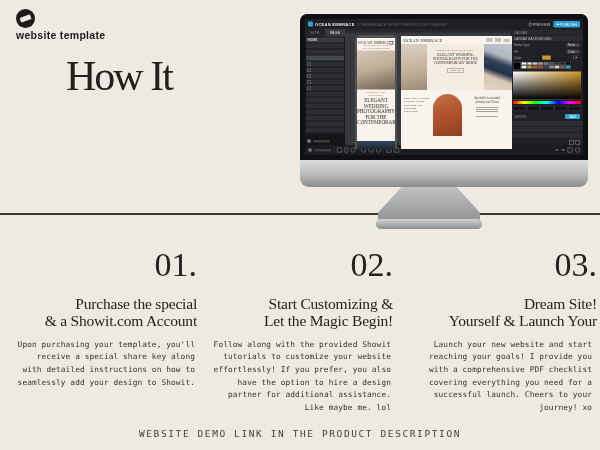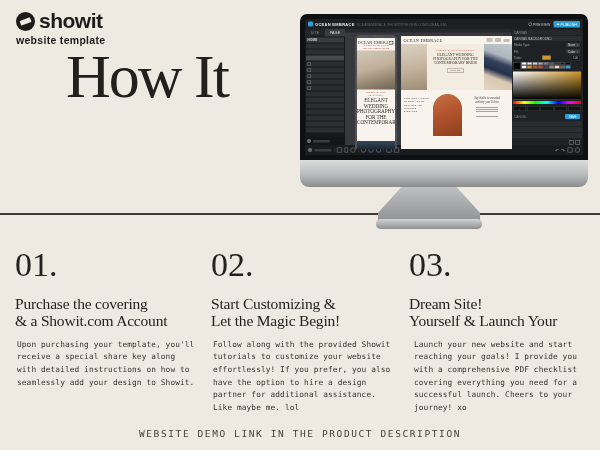--- a/index.html
+++ b/index.html
@@ -10,21 +10,21 @@
   .logo{position:absolute;left:16px;top:9px;}
   .logo-row{display:flex;align-items:center;gap:4px;}
   .logo-mark{width:19px;height:19px;border-radius:50%;background:#1c1b19;position:relative;}
   .logo-mark::after{content:"";position:absolute;left:4px;top:7px;width:11px;height:4.5px;
         background:#efeae1;transform:rotate(-20deg);border-radius:1px;}
   .logo-brand{font-size:21px;font-weight:bold;letter-spacing:-0.5px;color:#1c1b19;}
   .logo-tag{font-size:10.5px;font-weight:bold;letter-spacing:0.3px;color:#1c1b19;margin-top:1px;}
 
   
   .title{position:absolute;left:36px;top:50px;font-family:"Liberation Serif",serif;
-         font-size:62px;line-height:53px;letter-spacing:-2px;color:#21201c;}
+         font-size:42px;line-height:53px;letter-spacing:-2px;color:#21201c;}
   .title .l1{display:block;padding-left:30px;}
   .title .l2{display:block;}
 
   
   .divider{position:absolute;left:0;top:213px;width:600px;height:2px;background:#3c3b37;z-index:1;}
 
   
   .monitor{position:absolute;left:0;top:0;z-index:2;}
   .bezel{position:absolute;left:300px;top:14px;width:288px;height:146px;background:#0f1013;
          border-radius:7px 7px 0 0;}
@@ -152,21 +152,21 @@
   .bottombar{height:20px;background:#1b1c1f;display:flex;align-items:center;gap:5px;padding:0 6px;flex:none;}
   .bicon{width:8px;height:8px;border:1px solid #8d9094;border-radius:1px;flex:none;}
   .bicon.round{border-radius:50%;}
   .bicon.phone{width:5px;}
   .bsep{width:1px;height:10px;background:#3a3c40;}
   .bb-right{margin-left:auto;display:flex;align-items:center;gap:5px;}
   .barrow{font-size:9px;color:#9b9ea3;line-height:1;}
 
   
   .steps{position:absolute;left:0;top:246px;width:600px;height:170px;}
-  .step{position:absolute;text-align:left;}
+  .step{position:absolute;text-align:right;}
   .step:nth-of-type(1){left:15px;width:182px;}
   .step:nth-of-type(2){left:211px;width:182px;}
   .step:nth-of-type(3){left:409px;width:188px;}
   .step-num{font-family:"Liberation Serif",serif;font-size:34px;color:#23221e;}
   .step-heading{margin-top:11px;font-family:"Liberation Serif",serif;font-size:15.5px;line-height:1.12;
                 letter-spacing:-0.2px;color:#23221e;}
   .step-heading span{display:block;}
   .step-body{margin:9px auto 0;max-width:178px;font-family:"DejaVu Sans Mono",monospace;
              font-size:7.8px;line-height:1.62;letter-spacing:0.1px;color:#33322d;}
 
@@ -175,21 +175,20 @@
           font-family:"DejaVu Sans Mono",monospace;font-size:9.5px;letter-spacing:1.6px;color:#44423b;}
 </style>
 </head>
 <body>
 
 <div class="page">
 
   <div class="logo">
     <div class="logo-row">
       <span class="logo-mark"></span>
-      <span class="logo-brand">showit</span>
     </div>
     <div class="logo-tag">website template</div>
   </div>
 
   <h1 class="title" style="margin:0;font-weight:400;">
     <span class="l1">How It</span>
   </h1>
 
   <div class="divider"></div>
 
@@ -424,21 +423,21 @@
     <div class="chin"></div>
     <div class="stand-neck"></div>
     <div class="stand-base"></div>
   </div>
 
   <div class="steps">
 
   <div class="step">
         <div class="step-num">01.</div>
         <div class="step-heading">
-          <span>Purchase the covering</span>
+          <span>Purchase the special</span>
           <span>&amp; a Showit.com Account</span>
           <span></span>
         </div>
         <p class="step-body">Upon purchasing your template, you'll receive a special share key along with detailed instructions on how to seamlessly add your design to Showit.</p>
       </div>
       <div class="step">
         <div class="step-num">02.</div>
         <div class="step-heading">
           <span>Start Customizing &amp;</span>
           <span>Let the Magic Begin!</span>

